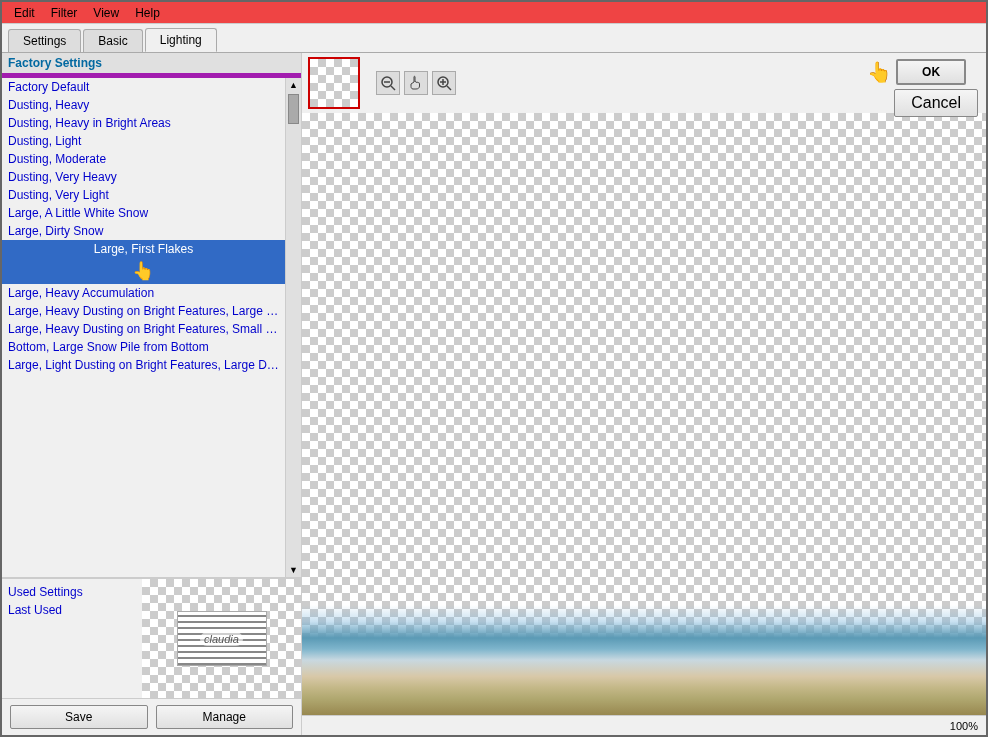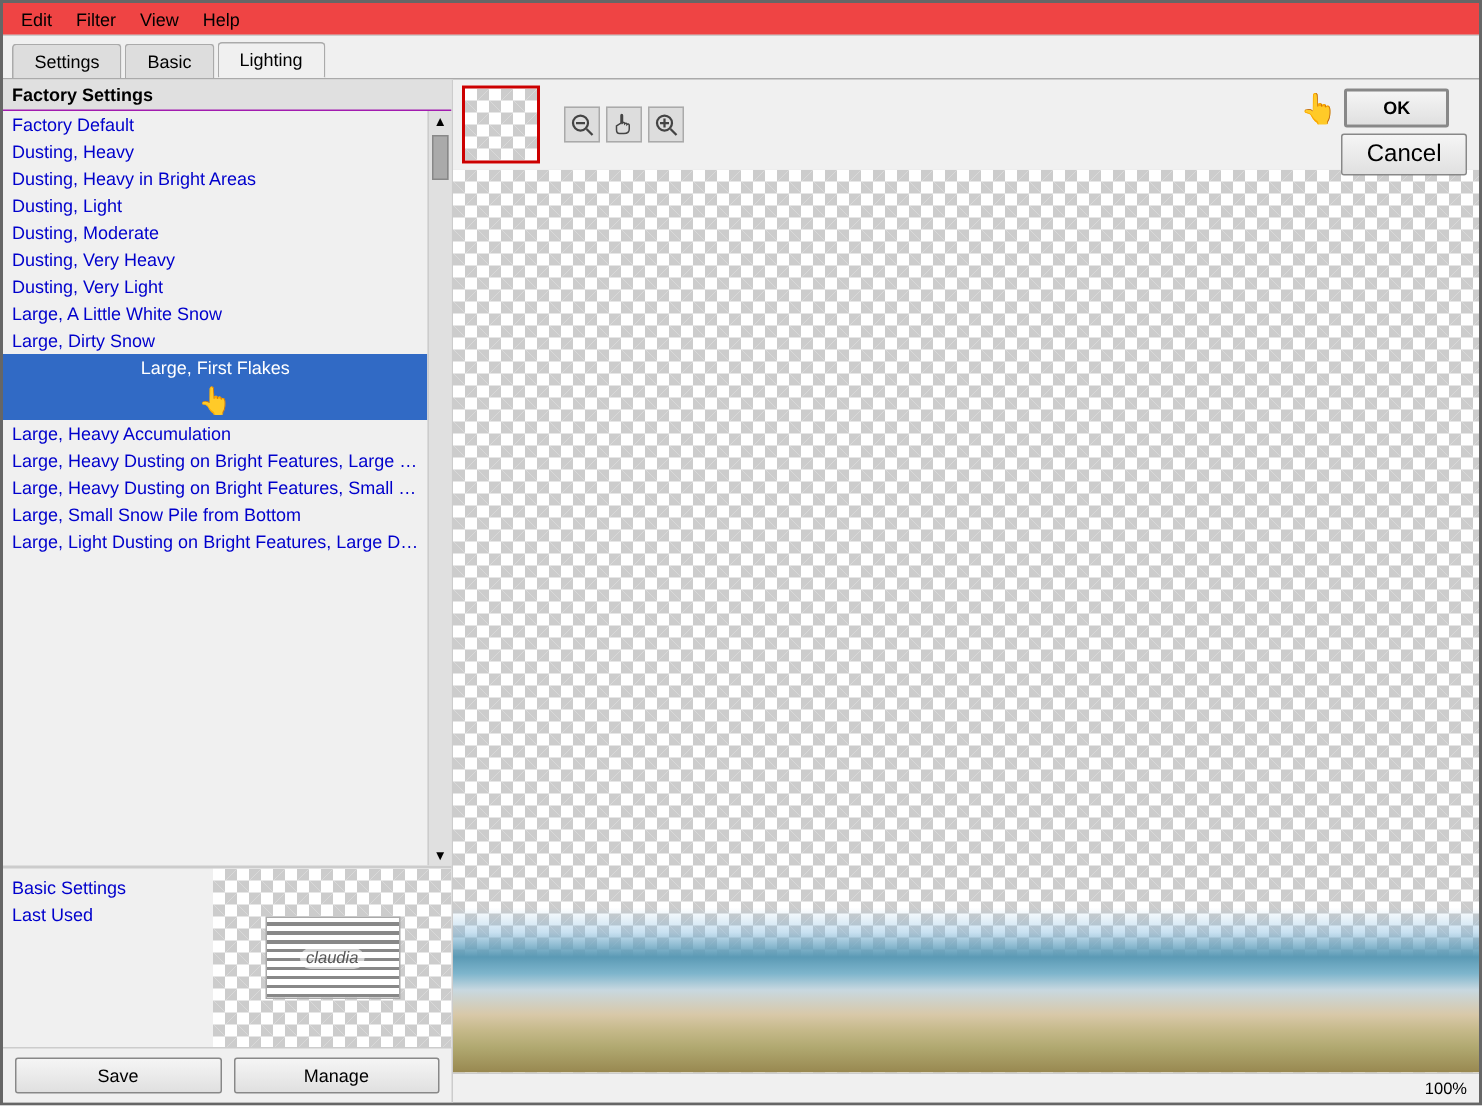--- a/index.html
+++ b/index.html
@@ -133,22 +133,22 @@
       flex-direction: column;
       border-bottom: 1px solid #ccc;
       overflow: hidden;
     }
 
     .presets-header {
       background: #e0e0e0;
       padding: 3px 6px;
       font-size: 12px;
       font-weight: bold;
-      color: #000000;
-      border-bottom: 1px solid #a21caf;
+      color: #0369a1;
+      border-bottom: 5px solid #a21caf;
       flex-shrink: 0;
     }
 
     .presets-list-container {
       flex: 1;
       overflow: hidden;
       position: relative;
       display: flex;
     }
 
@@ -435,36 +435,36 @@
             <li class="preset-item">Dusting, Very Light</li>
             <li class="preset-item">Large, A Little White Snow</li>
             <li class="preset-item">Large, Dirty Snow</li>
             <li class="preset-item selected" style="display:flex;align-items:center;gap:4px;flex-direction:column;">
               <span>Large, First Flakes</span>
               <span style="font-size:18px;color:#c8a000;">👆</span>
             </li>
             <li class="preset-item">Large, Heavy Accumulation</li>
             <li class="preset-item">Large, Heavy Dusting on Bright Features, Large Drift</li>
             <li class="preset-item">Large, Heavy Dusting on Bright Features, Small Drift</li>
-            <li class="preset-item">Large, Small Snow Pile from Bottom</li>
+            <li class="preset-item">Bottom, Large Snow Pile from Bottom</li>
             <li class="preset-item">Large, Light Dusting on Bright Features, Large Drift</li>
           </ul>
           <div class="scrollbar-v">
             <div style="font-size:9px;text-align:center;padding:2px;cursor:pointer;">▲</div>
             <div class="scrollbar-thumb"></div>
             <div style="margin-top:auto;font-size:9px;text-align:center;padding:2px;cursor:pointer;">▼</div>
           </div>
         </div>
       </div>
 
       <div class="user-settings-section">
         <div class="user-section-split">
           <div class="user-text-list">
             <ul class="user-settings-list">
-              <li>Basic Settings</li>
+              <li>Used Settings</li>
               <li>Last Used</li>
             </ul>
           </div>
           <div class="user-thumb-area checker">
             <div class="watermark">
               <div class="watermark-lines">
               </div>
               <span class="watermark-text">claudia</span>
             </div>
           </div>

